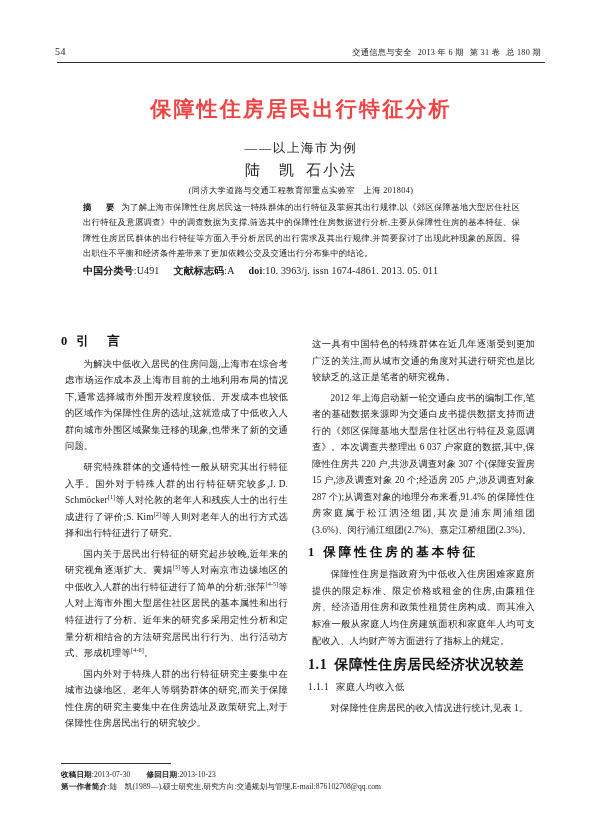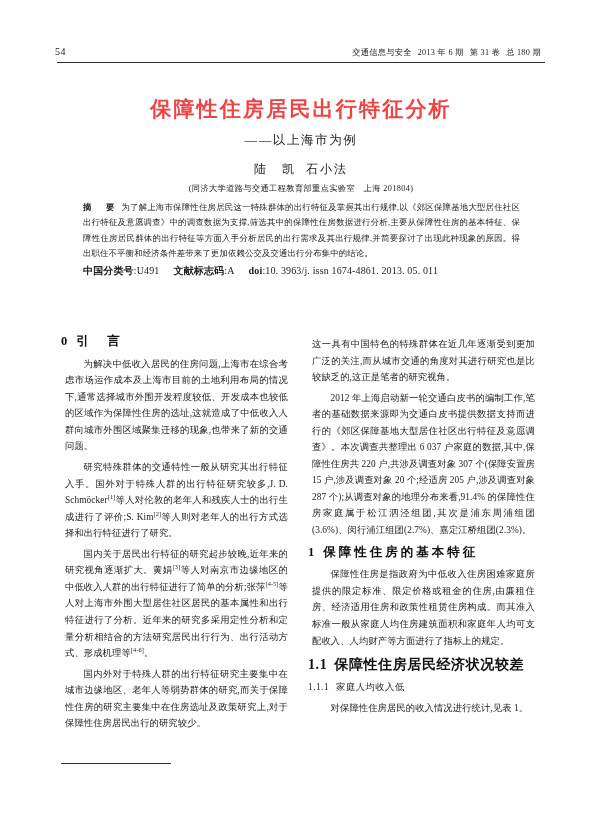--- a/index.html
+++ b/index.html
@@ -66,28 +66,28 @@
   }
   .art-title {
     font-size: 21px;
     font-weight: bold;
     letter-spacing: 2.2px;
     color: #ef4444;
     line-height: 1.25;
     font-family: "DejaVu Serif", "Liberation Serif", serif;
   }
   .art-subtitle {
-    margin-top: 10px;
+    margin-top: 18px;
     font-size: 12.5px;
     letter-spacing: 1.6px;
     color: #1c1c1c;
   }
   .authors {
-    margin-top: 12px;
-    font-size: 12px;
+    margin-top: 4px;
+    font-size: 15px;
     letter-spacing: 2px;
     color: #1c1c1c;
   }
   .authors .sep { display: inline-block; width: 10px; }
   .affil {
     margin-top: 5px;
     font-size: 8.2px;
     letter-spacing: 0.4px;
     color: #222;
   }
@@ -240,14 +240,22 @@
     <div class="h2">
       <span class="num">1.1</span><span>保障性住房居民经济状况较差</span>
     </div>
     <div class="h3">
       <span class="num">1.1.1</span><span>家庭人均收入低</span>
     </div>
     <p class="para">对保障性住房居民的收入情况进行统计,见表 1。</p>
   </div>
 
   <div class="footrule"></div>
+  <div class="footer">
+    <div>
+      <b>收稿日期</b>:<span class="lat">2013-07-30</span><span class="gap"></span><b>修回日期</b>:<span class="lat">2013-10-23</span>
+    </div>
+    <div>
+      <b>第一作者简介</b>:<span>陆　凯(1989—),硕士研究生,研究方向:交通规划与管理,E-mail:876102708@qq.com</span>
+    </div>
+  </div>
 
 </div>
 
 </body></html>

